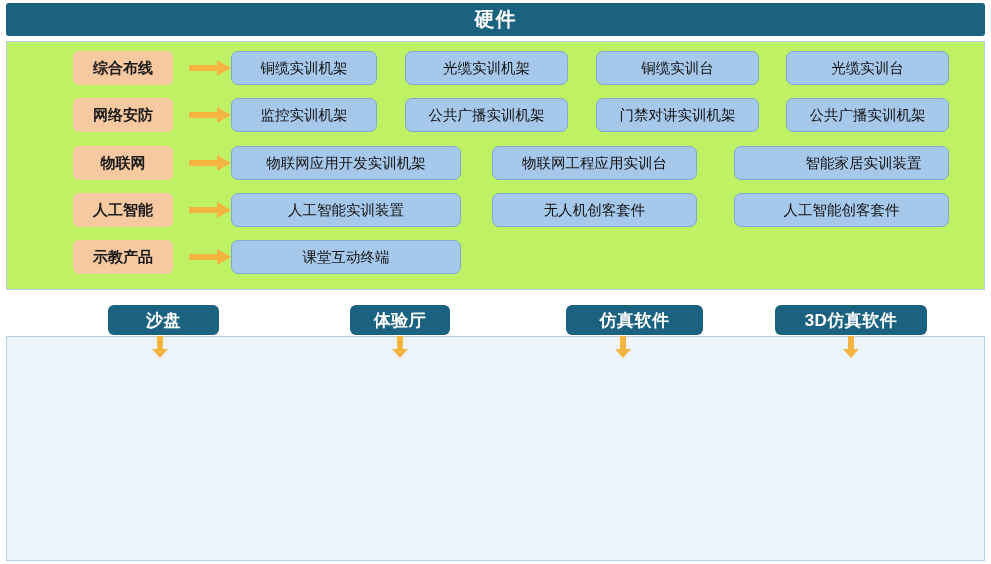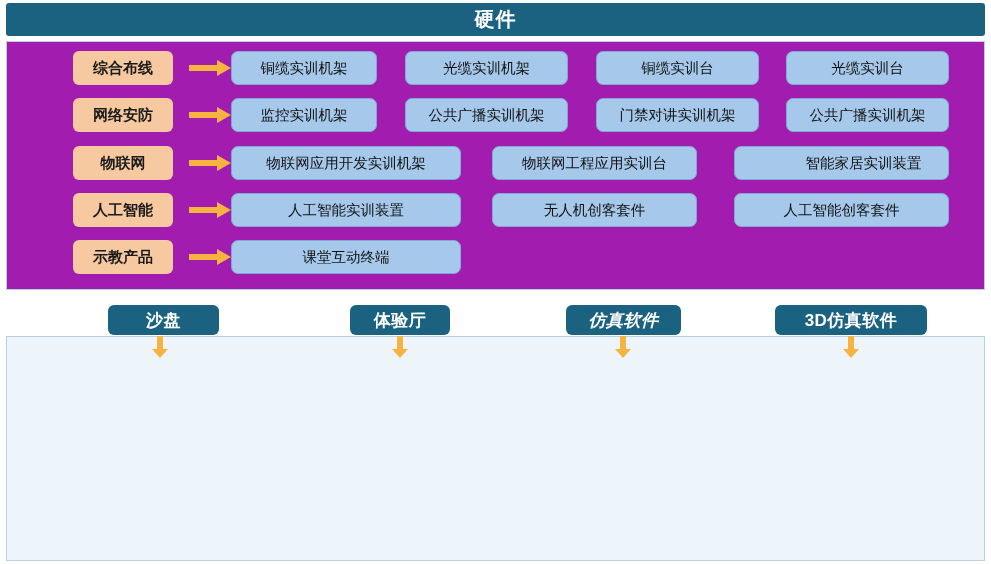--- a/index.html
+++ b/index.html
@@ -28,21 +28,21 @@
     font-size: 20px;
     font-weight: bold;
     letter-spacing: 1px;
   }
 
   
   .hw-panel {
     position: absolute;
     left: 6px; top: 41px;
     width: 979px; height: 249px;
-    background: #a21caf;
+    background: #bef264;
     border: 1px solid #b9cfe2;
   }
 
   .hw-row {
     position: absolute;
     left: 0; right: 0;
     height: 34px;
   }
   .hw-row.r1 { top: 9px; }
   .hw-row.r2 { top: 56px; }
@@ -88,21 +88,21 @@
     border-radius: 6px;
     display: flex; align-items: center; justify-content: center;
     color: #ffffff;
     font-size: 17px;
     font-weight: bold;
     letter-spacing: 0.5px;
     z-index: 5;
   }
   .tab.t1 { left: 108px; top: 305px; width: 111px; }
   .tab.t2 { left: 350px; top: 305px; width: 100px; }
-  .tab.t3 { left: 566px; top: 305px; width: 115px; font-style: italic; }
+  .tab.t3 { left: 566px; top: 305px; width: 137px; }
   .tab.t4 { left: 775px; top: 305px; width: 152px; }
 
   
   .sw-panel {
     position: absolute;
     left: 6px; top: 336px;
     width: 979px; height: 225px;
     background: #edf5fb;
     border: 1px solid #b9cfe2;
   }

